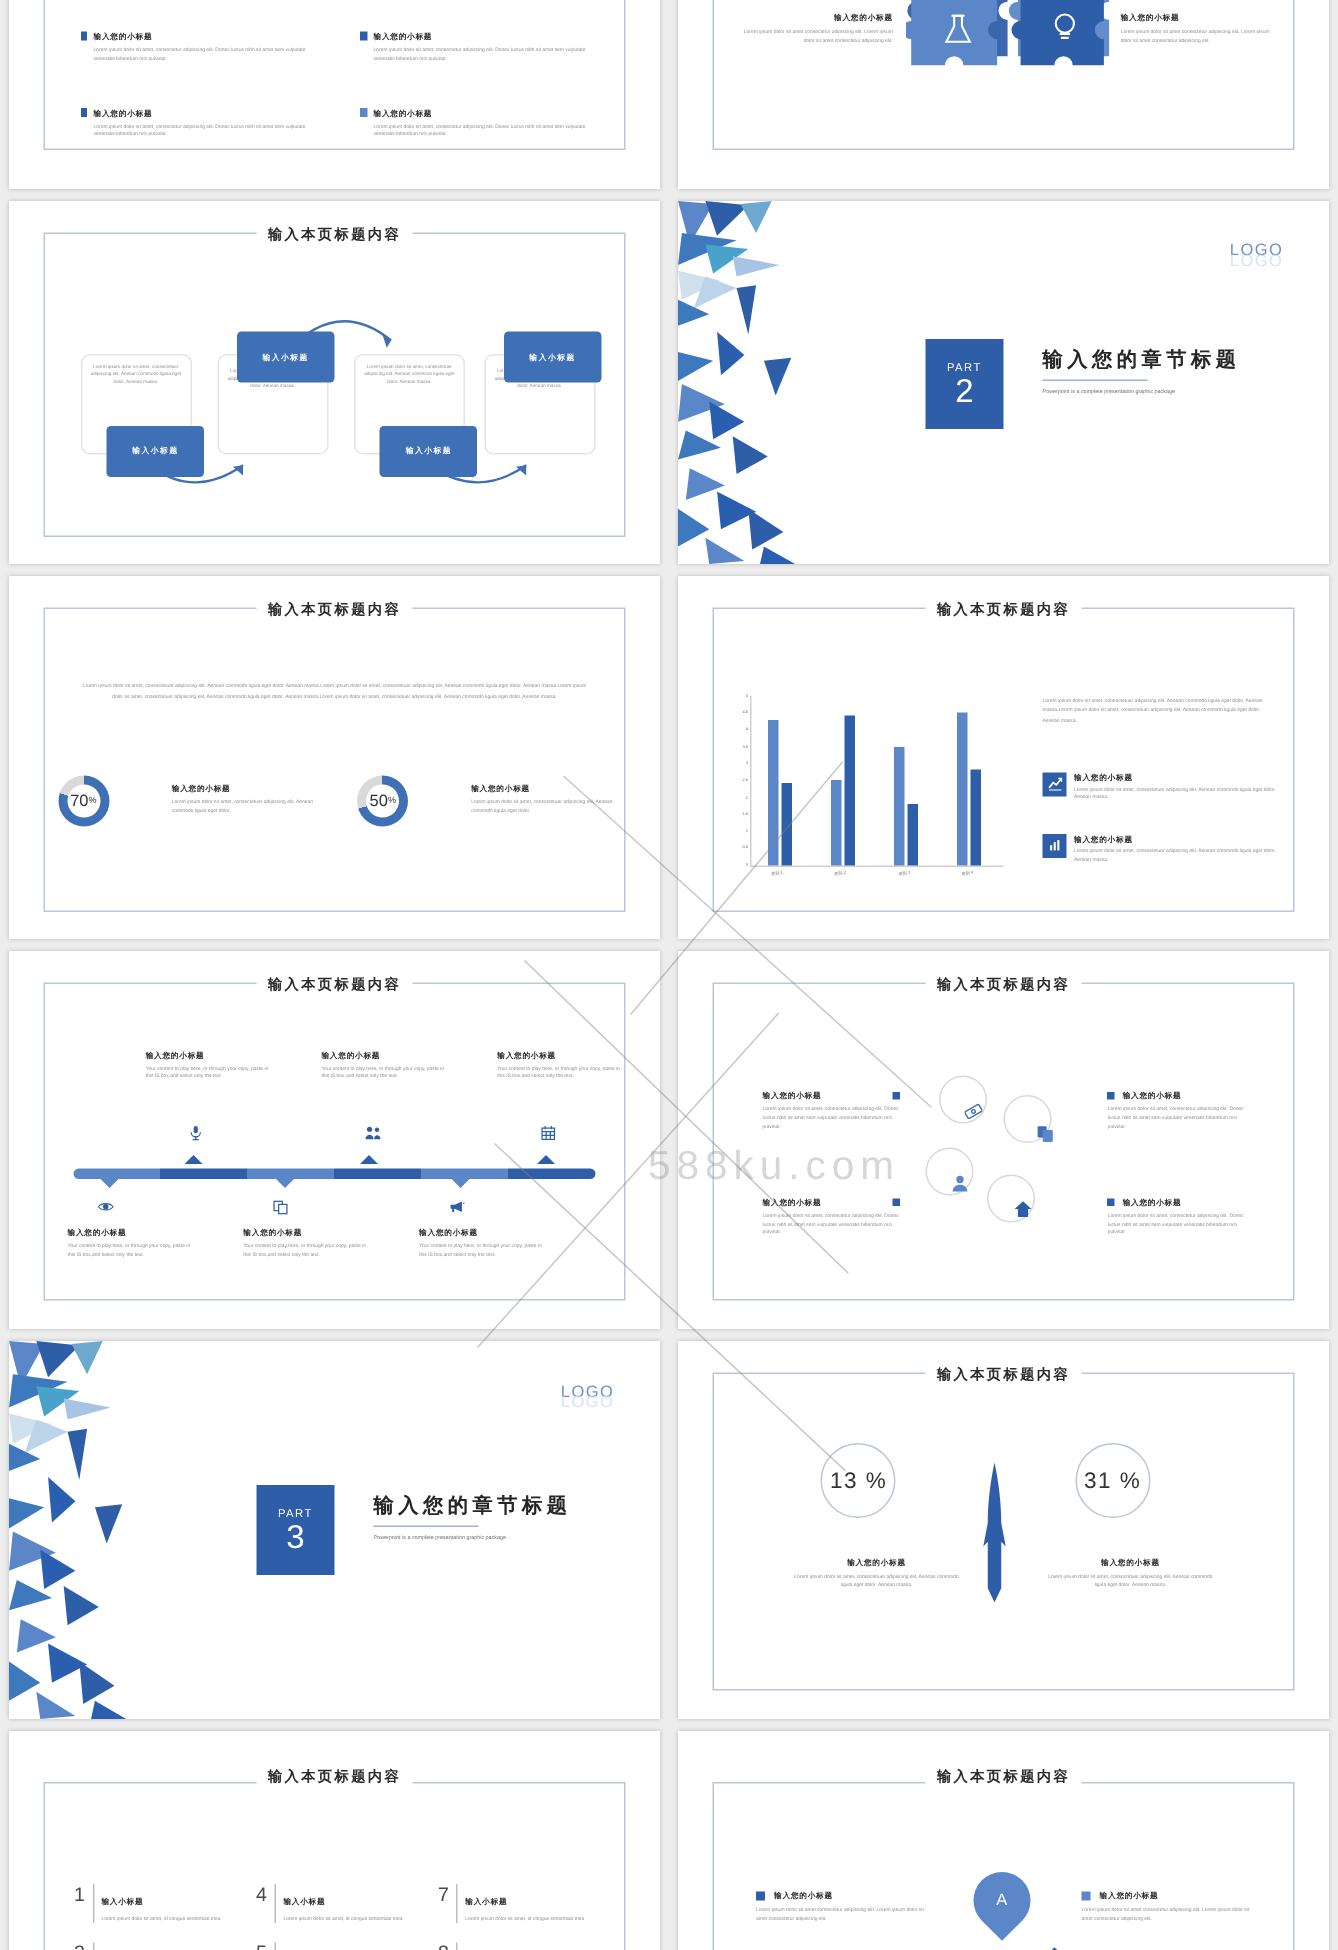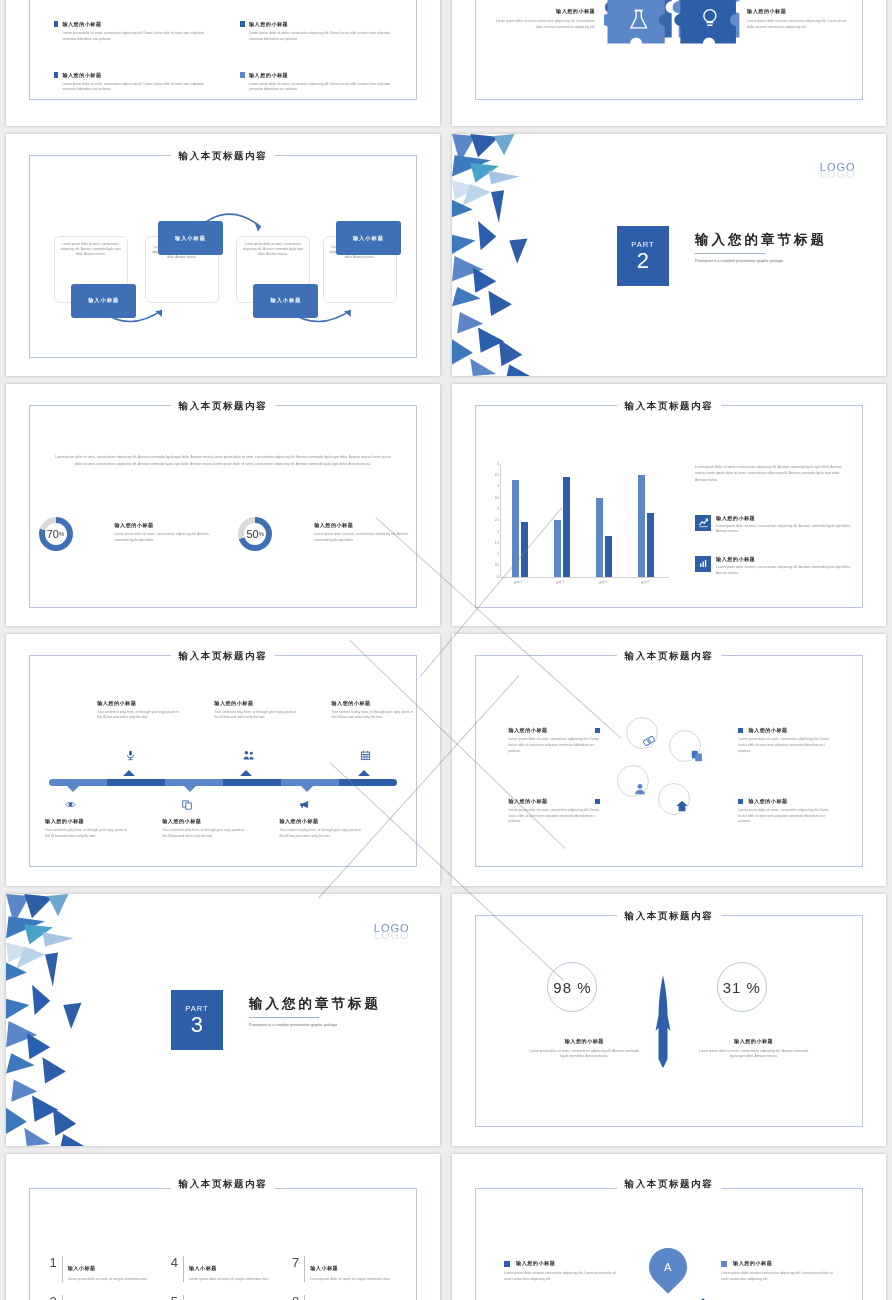--- a/index.html
+++ b/index.html
@@ -584,21 +584,21 @@
         </div>
       </div>
     </div>
 
     <div class="cell">
       <div class="slide">
         <div class="frame"></div>
         <div class="slide-title"><span>输入本页标题内容</span></div>
 
         <div class="bigcirc" style="left:22%;top:27%;width:50px;height:50px">
-          <span>98 %</span>
+          <span>13 %</span>
         </div>
         <div style="position:absolute;left:17%;top:57%;width:27%;text-align:center">
           <div class="txt-h">输入您的小标题</div>
           <div class="txt-b" style="margin-top:4px">Lorem ipsum dolor sit amet, consectetuer adipiscing elit. Aenean commodo ligula eget dolor. Aenean massa.</div>
         </div>
 
         <svg style="position:absolute;left:46.5%;top:32%;width:18px;height:37%" viewBox="0 0 24 60" preserveAspectRatio="none">
           <path d="M12 0 C16 9 18 18 18 26 L22 36 L18 34 L18 54 L12 60 L6 54 L6 34 L2 36 L6 26 C6 18 8 9 12 0 Z" fill="#2f5ea8"></path>
         </svg>
 
@@ -685,14 +685,15 @@
     </div>
 
   </div>
 
   <div id="watermark">
     <div class="wm-line" style="left:376px;top:517px;width:330px;transform:rotate(42deg)"></div>
     <div class="wm-line" style="left:350px;top:640px;width:300px;transform:rotate(44deg)"></div>
     <div class="wm-line" style="left:330px;top:762px;width:320px;transform:rotate(43deg)"></div>
     <div class="wm-line" style="left:318px;top:898px;width:300px;transform:rotate(-48deg)"></div>
     <div class="wm-line" style="left:420px;top:676px;width:220px;transform:rotate(-50deg)"></div>
+    <div class="wm-sub" style="left:432px;top:762px">588ku.com</div>
   </div>
 </div>
 
 </body></html>

